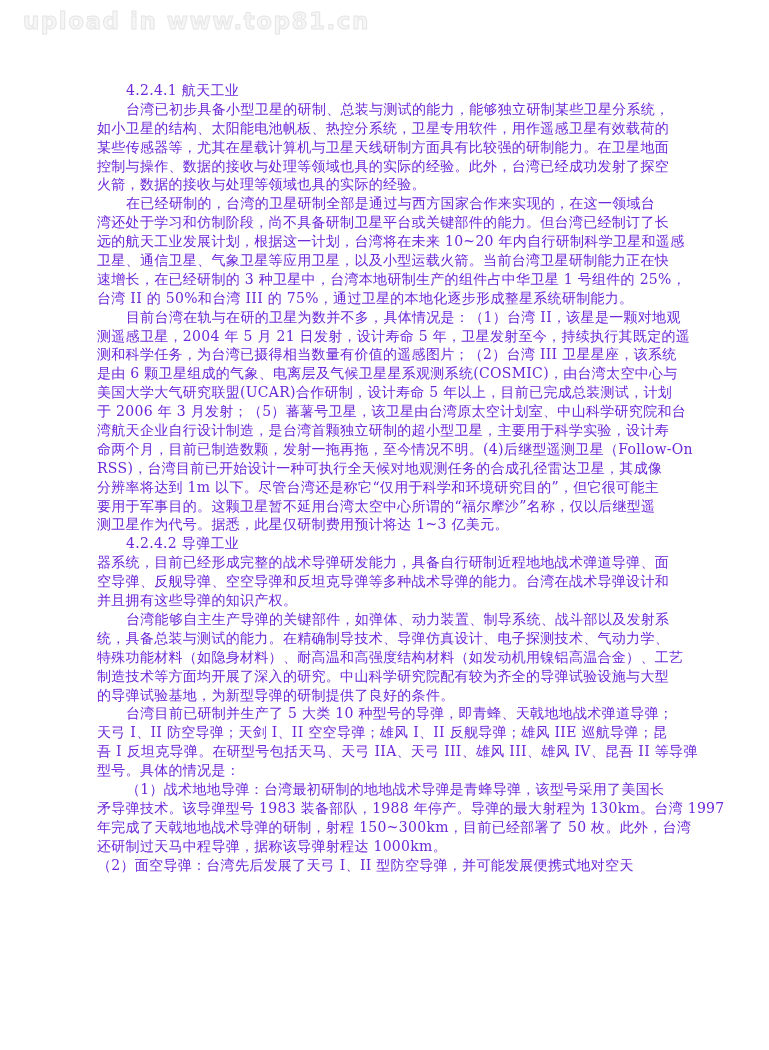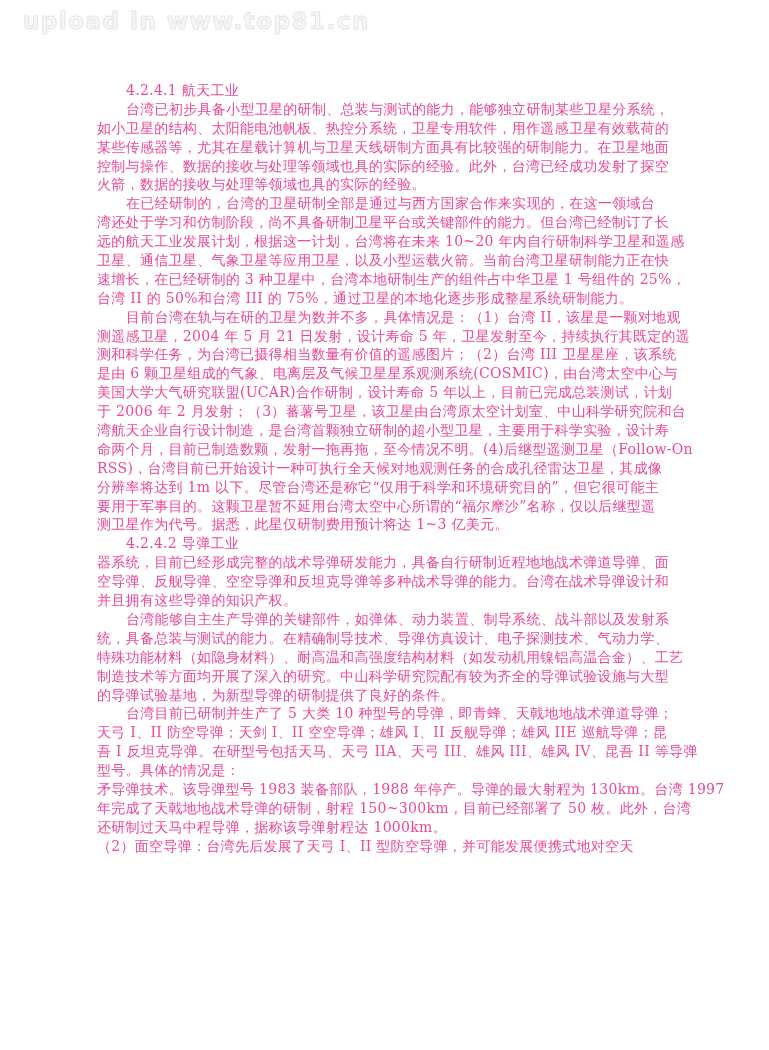--- a/index.html
+++ b/index.html
@@ -23,21 +23,21 @@
     -webkit-text-stroke: 1px #e6e6e6;
     text-shadow: 0 0 1px #e9e9e9;
     user-select: none;
     white-space: nowrap;
   }
   .doc {
     position: absolute;
     left: 97px;
     top: 81px;
     width: 576px;
-    color: #ec4899;
+    color: #6d28d9;
     font-size: 14px;
     line-height: 18.9px;
     letter-spacing: 0.3px;
   }
   .line {
     white-space: nowrap;
     height: 18.9px;
   }
   .line.indent { padding-left: 29px; }
 </style>
@@ -57,38 +57,39 @@
       <div class="line">湾还处于学习和仿制阶段，尚不具备研制卫星平台或关键部件的能力。但台湾已经制订了长</div>
       <div class="line">远的航天工业发展计划，根据这一计划，台湾将在未来 10~20 年内自行研制科学卫星和遥感</div>
       <div class="line">卫星、通信卫星、气象卫星等应用卫星，以及小型运载火箭。当前台湾卫星研制能力正在快</div>
       <div class="line">速增长，在已经研制的 3 种卫星中，台湾本地研制生产的组件占中华卫星 1 号组件的 25%，</div>
       <div class="line">台湾 II 的 50%和台湾 III 的 75%，通过卫星的本地化逐步形成整星系统研制能力。</div>
       <div class="line indent">目前台湾在轨与在研的卫星为数并不多，具体情况是：（1）台湾 II，该星是一颗对地观</div>
       <div class="line">测遥感卫星，2004 年 5 月 21 日发射，设计寿命 5 年，卫星发射至今，持续执行其既定的遥</div>
       <div class="line">测和科学任务，为台湾已摄得相当数量有价值的遥感图片；（2）台湾 III 卫星星座，该系统</div>
       <div class="line">是由 6 颗卫星组成的气象、电离层及气候卫星星系观测系统(COSMIC)，由台湾太空中心与</div>
       <div class="line">美国大学大气研究联盟(UCAR)合作研制，设计寿命 5 年以上，目前已完成总装测试，计划</div>
-      <div class="line">于 2006 年 2 月发射；（3）蕃薯号卫星，该卫星由台湾原太空计划室、中山科学研究院和台</div>
+      <div class="line">于 2006 年 3 月发射；（5）蕃薯号卫星，该卫星由台湾原太空计划室、中山科学研究院和台</div>
       <div class="line">湾航天企业自行设计制造，是台湾首颗独立研制的超小型卫星，主要用于科学实验，设计寿</div>
       <div class="line">命两个月，目前已制造数颗，发射一拖再拖，至今情况不明。(4)后继型遥测卫星（Follow-On</div>
       <div class="line">RSS)，台湾目前已开始设计一种可执行全天候对地观测任务的合成孔径雷达卫星，其成像</div>
       <div class="line">分辨率将达到 1m 以下。尽管台湾还是称它“仅用于科学和环境研究目的”，但它很可能主</div>
       <div class="line">要用于军事目的。这颗卫星暂不延用台湾太空中心所谓的“福尔摩沙”名称，仅以后继型遥</div>
       <div class="line">测卫星作为代号。据悉，此星仅研制费用预计将达 1~3 亿美元。</div>
       <div class="line indent">4.2.4.2 导弹工业</div>
       <div class="line">器系统，目前已经形成完整的战术导弹研发能力，具备自行研制近程地地战术弹道导弹、面</div>
       <div class="line">空导弹、反舰导弹、空空导弹和反坦克导弹等多种战术导弹的能力。台湾在战术导弹设计和</div>
       <div class="line">并且拥有这些导弹的知识产权。</div>
       <div class="line indent">台湾能够自主生产导弹的关键部件，如弹体、动力装置、制导系统、战斗部以及发射系</div>
       <div class="line">统，具备总装与测试的能力。在精确制导技术、导弹仿真设计、电子探测技术、气动力学、</div>
       <div class="line">特殊功能材料（如隐身材料）、耐高温和高强度结构材料（如发动机用镍铝高温合金）、工艺</div>
       <div class="line">制造技术等方面均开展了深入的研究。中山科学研究院配有较为齐全的导弹试验设施与大型</div>
       <div class="line">的导弹试验基地，为新型导弹的研制提供了良好的条件。</div>
       <div class="line indent">台湾目前已研制并生产了 5 大类 10 种型号的导弹，即青蜂、天戟地地战术弹道导弹；</div>
       <div class="line">天弓 I、II 防空导弹；天剑 I、II 空空导弹；雄风 I、II 反舰导弹；雄风 IIE 巡航导弹；昆</div>
       <div class="line">吾 I 反坦克导弹。在研型号包括天马、天弓 IIA、天弓 III、雄风 III、雄风 IV、昆吾 II 等导弹</div>
       <div class="line">型号。具体的情况是：</div>
+      <div class="line indent">（1）战术地地导弹：台湾最初研制的地地战术导弹是青蜂导弹，该型号采用了美国长</div>
       <div class="line">矛导弹技术。该导弹型号 1983 装备部队，1988 年停产。导弹的最大射程为 130km。台湾 1997</div>
       <div class="line">年完成了天戟地地战术导弹的研制，射程 150~300km，目前已经部署了 50 枚。此外，台湾</div>
       <div class="line">还研制过天马中程导弹，据称该导弹射程达 1000km。</div>
       <div class="line">（2）面空导弹：台湾先后发展了天弓 I、II 型防空导弹，并可能发展便携式地对空天</div>
     </div>
 </div>
 
 </body></html>

